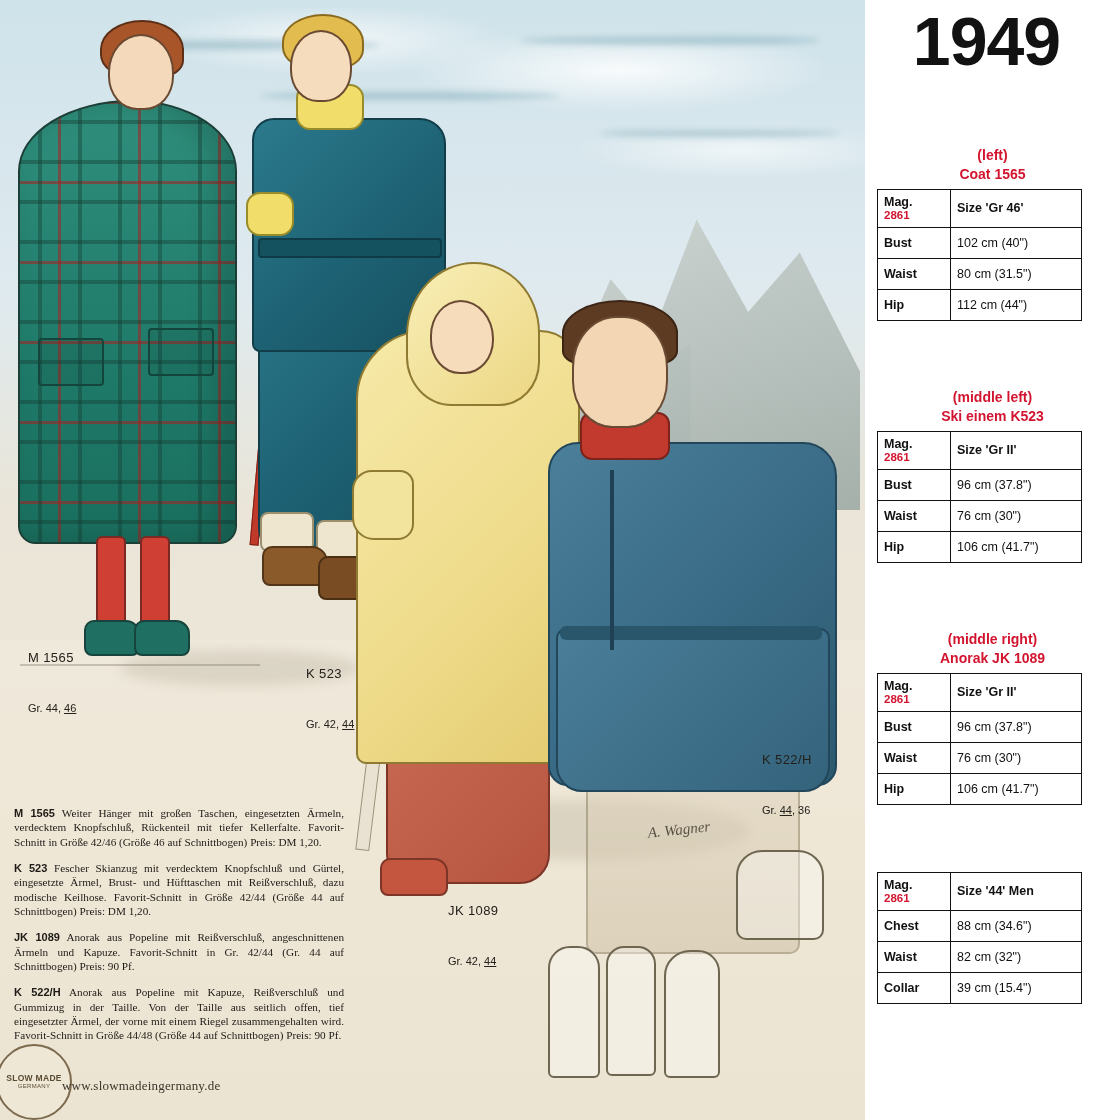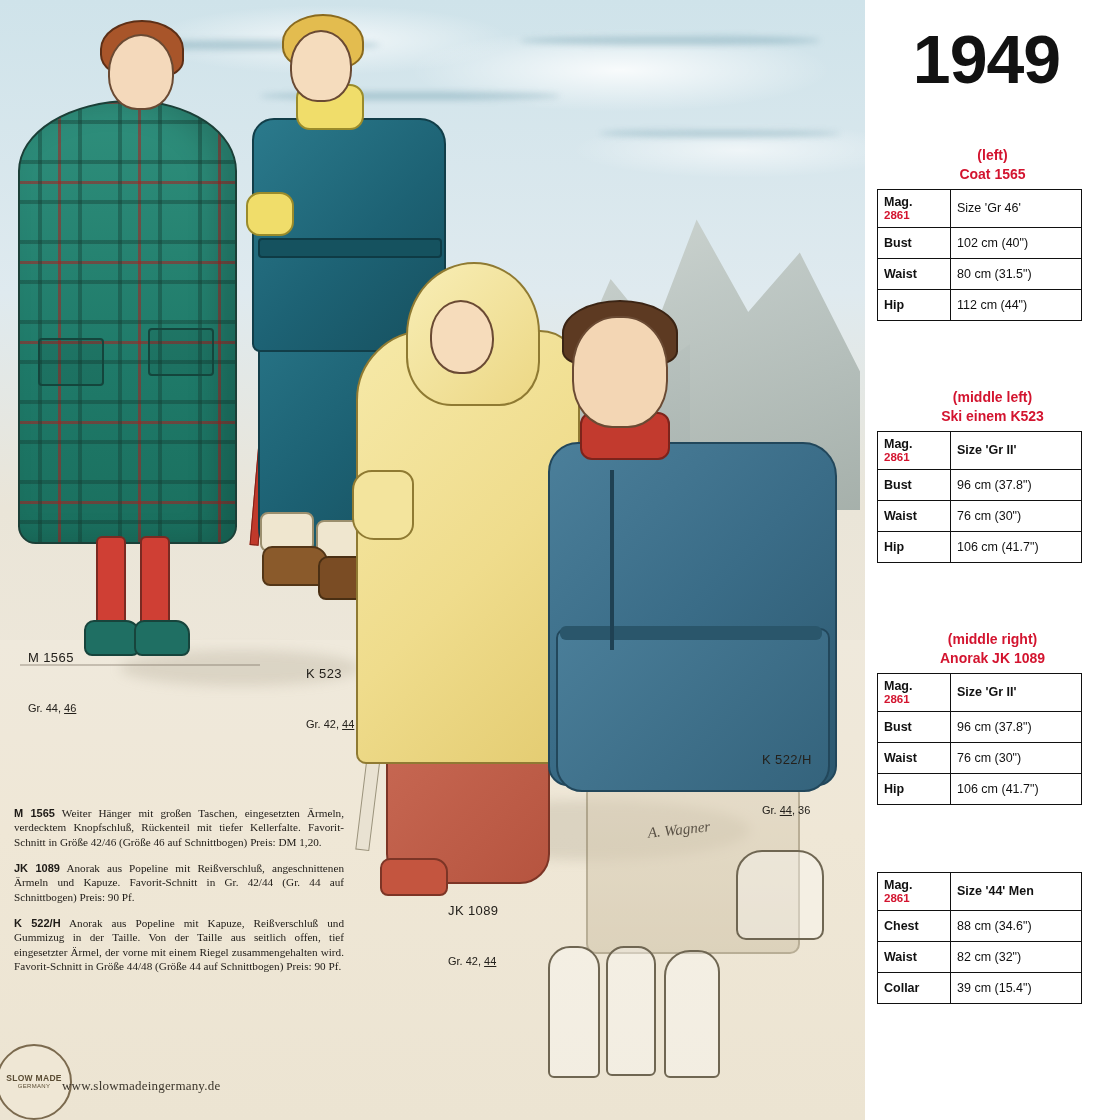--- a/index.html
+++ b/index.html
@@ -173,21 +173,21 @@
   .stamp .s1{font-size:8.5px;font-weight:700;}
   .stamp .s2{font-size:6px;}
   .sitefoot{
     position:absolute;left:62px;top:1078px;font-family:"Liberation Serif",serif;
     font-size:13px;color:#3b352b;letter-spacing:.2px;
   }
 
   
   .panel{position:absolute;left:865px;top:0;width:255px;height:1120px;background:#ffffff;}
   .year{
-    position:absolute;left:0;top:20px;width:243px;text-align:center;
+    position:absolute;left:0;top:2px;width:243px;text-align:center;
     font-family:"Liberation Sans",sans-serif;font-weight:700;font-size:68px;
     letter-spacing:-1px;color:#121212;
   }
   .grp{position:absolute;left:8px;width:239px;}
   .grp .gtitle{
     text-align:center;font-weight:700;font-size:14px;color:#d3142f;line-height:1.35;
     margin-bottom:5px;
   }
   table.spec{
     width:205px;border-collapse:collapse;margin-left:4px;
@@ -288,20 +288,21 @@
       <div class="code">JK 1089</div>
       <div class="size"><span>Gr. 42, </span><u>44</u></div>
     </div>
     <div class="cap" style="left:762px;top:752px;">
       <div class="code">K 522/H</div>
       <div class="size"><span>Gr. </span><u>44</u><span>, 36</span></div>
     </div>
 
     <div class="descblock">
       <p><b>M 1565</b> <span>Weiter Hänger mit großen Taschen, eingesetzten Ärmeln, verdecktem Knopfschluß, Rückenteil mit tiefer Kellerfalte. Favorit-Schnitt in Größe 42/46 (Größe 46 auf Schnittbogen) Preis: DM 1,20.</span></p>
+      <p><b>K 523</b> <span>Fescher Skianzug mit verdecktem Knopfschluß und Gürtel, eingesetzte Ärmel, Brust- und Hüfttaschen mit Reißverschluß, dazu modische Keilhose. Favorit-Schnitt in Größe 42/44 (Größe 44 auf Schnittbogen) Preis: DM 1,20.</span></p>
       <p><b>JK 1089</b> <span>Anorak aus Popeline mit Reißverschluß, angeschnittenen Ärmeln und Kapuze. Favorit-Schnitt in Gr. 42/44 (Gr. 44 auf Schnittbogen) Preis: 90 Pf.</span></p>
       <p><b>K 522/H</b> <span>Anorak aus Popeline mit Kapuze, Reißverschluß und Gummizug in der Taille. Von der Taille aus seitlich offen, tief eingesetzter Ärmel, der vorne mit einem Riegel zusammengehalten wird. Favorit-Schnitt in Größe 44/48 (Größe 44 auf Schnittbogen) Preis: 90 Pf.</span></p>
     </div>
 
     <div class="stampwrap">
       <div class="stamp">
         <span class="s1">SLOW MADE</span>
         <span class="s2">GERMANY</span>
       </div>
     </div>
@@ -316,21 +317,21 @@
         <div>(left)</div>
         <div>Coat 1565</div>
       </div>
       <table class="spec">
         <tbody>
             <tr>
           <td class="k magcell">
             <div class="m1">Mag.</div>
             <div class="m2">2861</div>
           </td>
-          <td class="v" style="font-weight:400">Size 'Gr 46'</td>
+          <td class="v" style="font-weight:700">Size 'Gr 46'</td>
         </tr>
         <tr>
           <td class="k">Bust</td>
           <td class="v">102 cm (40")</td>
         </tr>
         <tr>
           <td class="k">Waist</td>
           <td class="v">80 cm (31.5")</td>
         </tr>
         <tr>

